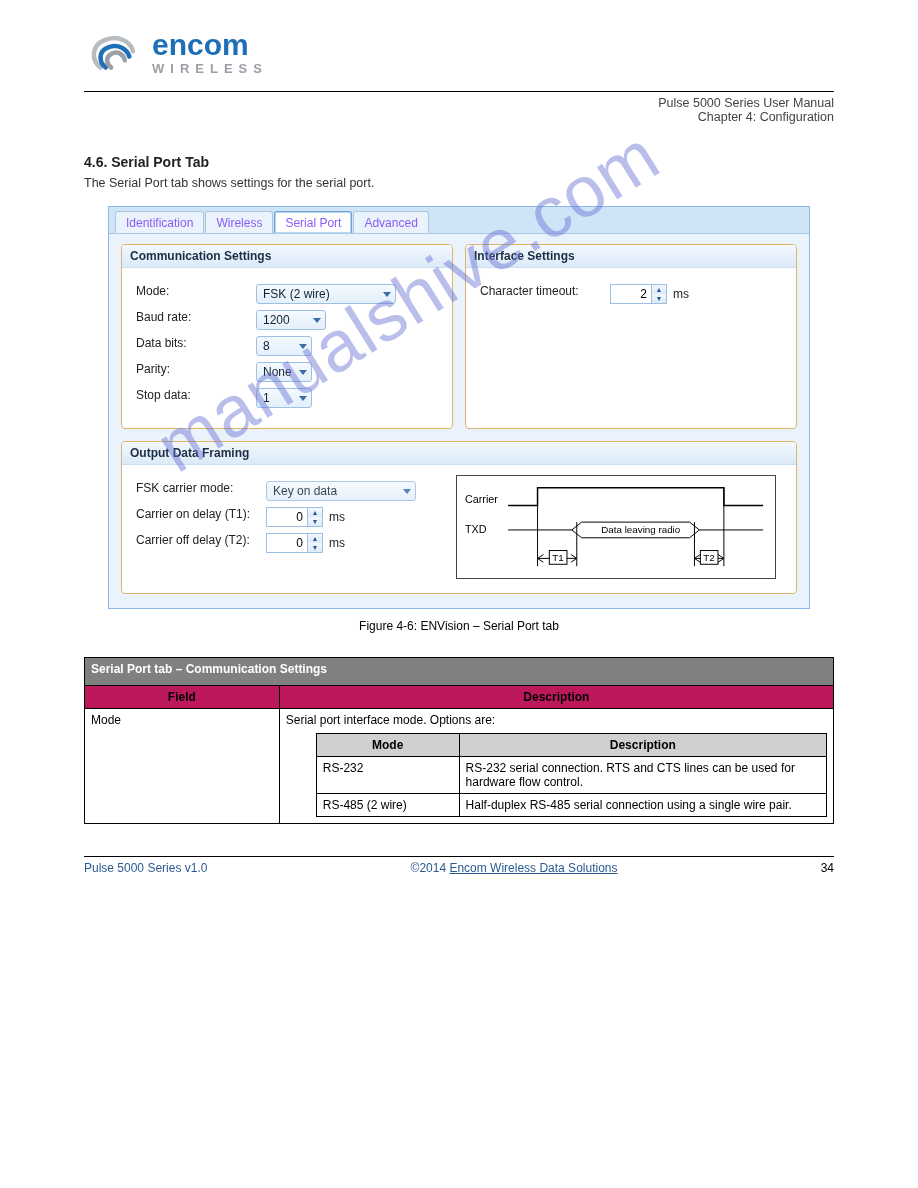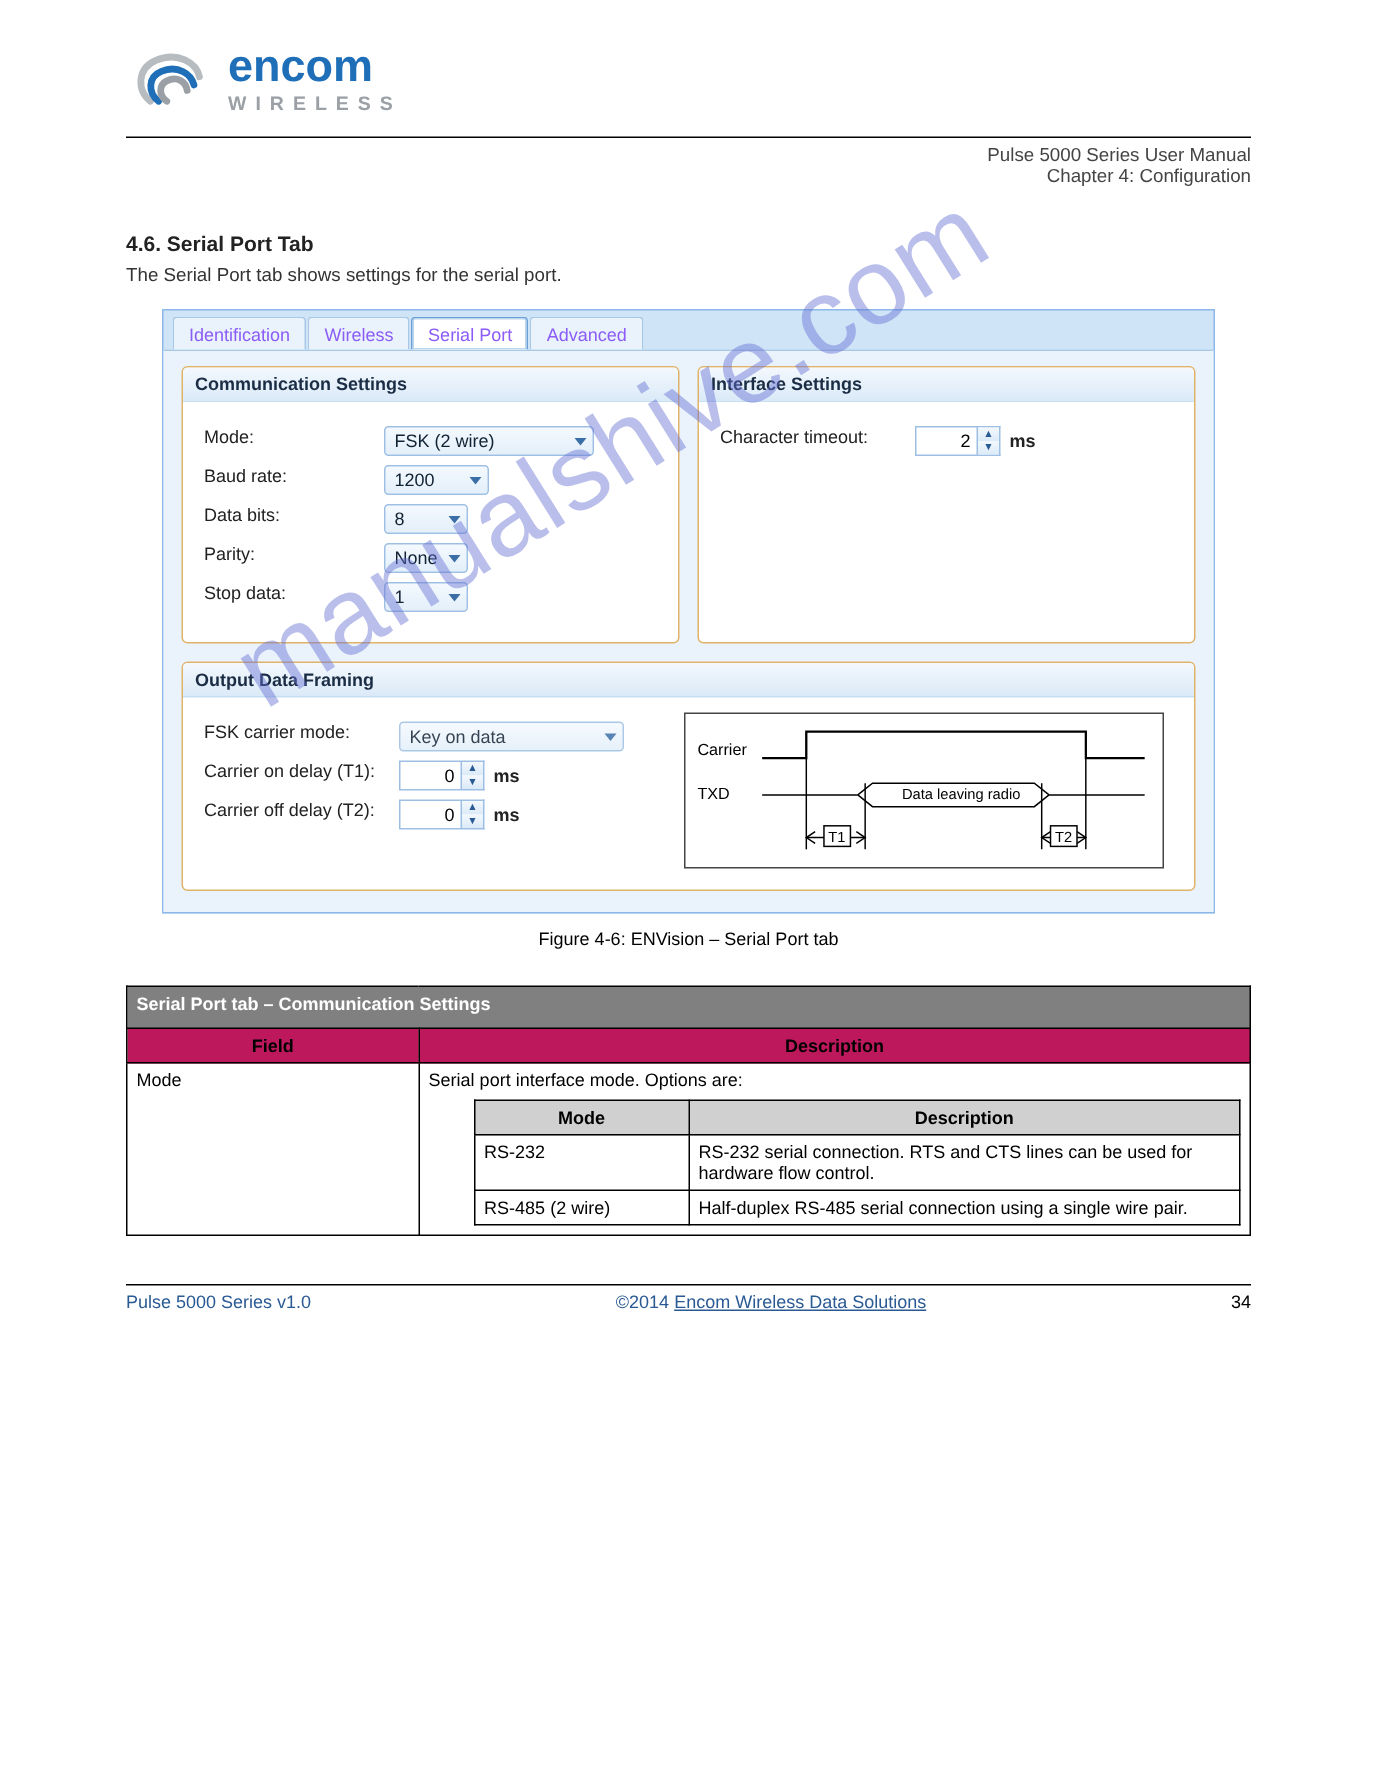--- a/index.html
+++ b/index.html
@@ -37,21 +37,21 @@
   .sel .caret { width: 0; height: 0; border-left: 4px solid transparent; border-right: 4px solid transparent; border-top: 5px solid #3b6ea6; margin-left: 6px; }
   .sel.w140 { width: 140px; }
   .sel.w70  { width: 70px; }
   .sel.w56  { width: 56px; }
   .sel.w150 { width: 150px; }
 
   .spin { display: inline-flex; align-items: center; }
   .spin input { width: 42px; height: 20px; border: 1px solid #9dbfe3; text-align: right; padding: 0 4px; font-size: 12px; }
   .spin .btns { display: flex; flex-direction: column; border: 1px solid #9dbfe3; border-left: none; height: 20px; }
   .spin .b { width: 14px; height: 10px; display: flex; align-items: center; justify-content: center; background: linear-gradient(#f3f8fd,#dbeaf8); font-size: 7px; color: #2a5a94; line-height: 1; cursor: pointer; }
-  .spin .unit { margin-left: 6px; font-weight: bold; }
+  .spin .unit { margin-left: 6px; }
 
   .diagram { border: 1px solid #444; width: 320px; height: 104px; }
 
   .figcap { text-align: center; font-size: 12px; margin: 10px 0 2px; }
 
   
   .desc-table-wrap { margin: 24px 84px 0 84px; }
   table.desc { width: 100%; border-collapse: collapse; table-layout: fixed; font-size: 12px; }
   table.desc th, table.desc td { border: 1px solid #000; vertical-align: top; padding: 4px 6px; }
   table.desc .hdr-dark { background: #808080; color: #fff; font-weight: 700; text-align: left; height: 28px; }

